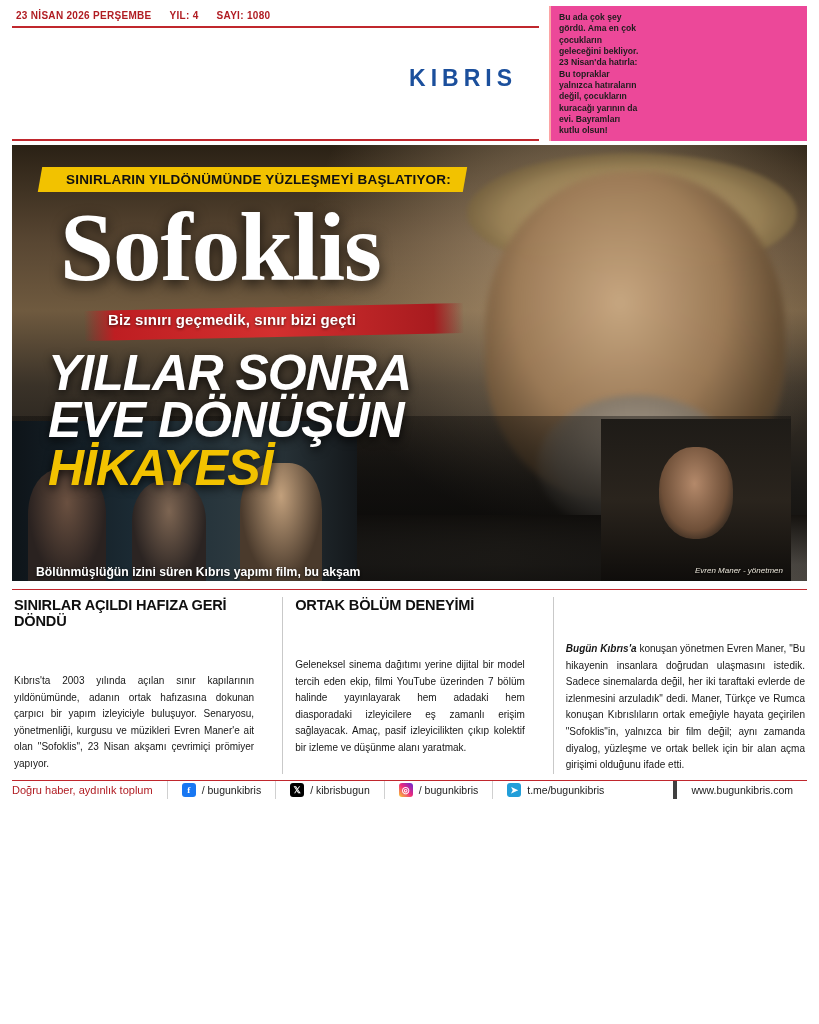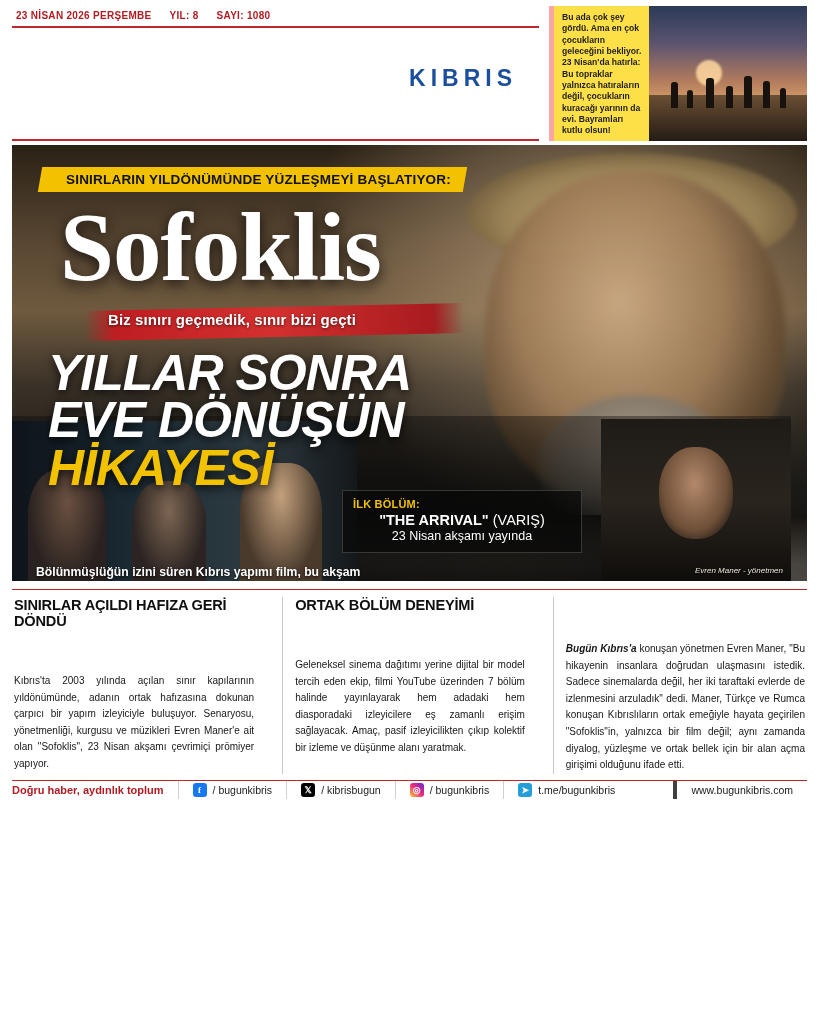--- a/index.html
+++ b/index.html
@@ -73,23 +73,24 @@
     letter-spacing: 5px;
     color: #1b4f9c;
     align-self: flex-end;
     margin-right: 22px;
     margin-top: -6px;
   }
   .masthead-right {
     width: 258px;
     flex: 0 0 258px;
     display: flex;
-    border-left: 5px solid #fca5a5;
-    background: #fde047;
+    border-left: 2px solid #fca5a5;
+    background: #ec4899;
     position: relative;
+    align-items: flex-end;
   }
   .promo-text {
     width: 95px;
     font-size: 8.6px;
     line-height: 1.32;
     color: #1d1d1d;
     padding: 6px 5px 4px 8px;
     font-weight: 700;
   }
   .promo-img {
@@ -361,21 +362,21 @@
     margin: 0 12px 7px 12px;
     height: 26px;
     display: flex;
     align-items: center;
     gap: 0;
     font-size: 10.5px;
     color: #1a1a1a;
   }
   .footer .slogan {
     color: #b01c22;
-    font-weight: 700;
+    font-weight: 400;
     font-size: 11px;
     padding-right: 14px;
   }
   .fitem {
     display: flex;
     align-items: center;
     gap: 6px;
     padding: 0 14px;
     border-left: 1px solid #d0d0d0;
     height: 18px;
@@ -400,21 +401,21 @@
 </style>
 </head>
 <body>
 
 <div class="page">
 
   <div class="masthead">
     <div class="masthead-left">
       <div class="dateline">
         <span class="d-date">23 NİSAN 2026 PERŞEMBE</span>
-        <span class="d-year">YIL: 8</span>
+        <span class="d-year">YIL: 4</span>
         <span class="d-issue">SAYI: 1080</span>
       </div>
       <div class="rule-red"></div>
       <div class="logo-wrap">
         <div class="logo-sub">KIBRIS</div>
       </div>
       <div class="rule-red"></div>
     </div>
     <div class="masthead-right">
       <div class="promo-text">Bu ada çok şey gördü. Ama en çok çocukların geleceğini bekliyor. 23 Nisan'da hatırla: Bu topraklar yalnızca hatıraların değil, çocukların kuracağı yarının da evi. Bayramları kutlu olsun!</div>
@@ -464,28 +465,20 @@
     <div class="sub-red">Biz sınırı geçmedik, sınır bizi geçti</div>
 
     <div class="big-head">
       <div>YILLAR SONRA</div>
       <div>EVE DÖNÜŞÜN</div>
       <div class="yellow">HİKAYESİ</div>
     </div>
 
     <div class="lede">Bölünmüşlüğün izini süren Kıbrıs yapımı film, bu akşam çevrimiçi prömiyerle her iki tarafa da aynı anda ulaşacak. Yönetmen Evren Maner'in imzasını taşıyan film, köyüne dönen yaşlı bir adam üzerinden hafıza, kayıp ve yüzleşme temasını güçlü bir anlatıyla işliyor.</div>
 
-    <div class="bolum-box">
-      <div class="b-label">İLK BÖLÜM:</div>
-      <div class="b-title">
-        <span>"THE ARRIVAL"</span>
-        <span class="light">(VARIŞ)</span>
-      </div>
-      <div class="b-date">23 Nisan akşamı yayında</div>
-    </div>
   </div>
 
   <div class="cols-rule"></div>
   <div class="columns">
     <div class="col">
       <h3>SINIRLAR AÇILDI HAFIZA GERİ DÖNDÜ</h3>
       <p>Kıbrıs'ta 2003 yılında açılan sınır kapılarının yıldönümünde, adanın ortak hafızasına dokunan çarpıcı bir yapım izleyiciyle buluşuyor. Senaryosu, yönetmenliği, kurgusu ve müzikleri Evren Maner'e ait olan "Sofoklis", 23 Nisan akşamı çevrimiçi prömiyer yapıyor.</p>
     </div>
     <div class="col">
       <h3>ORTAK BÖLÜM DENEYİMİ</h3>

